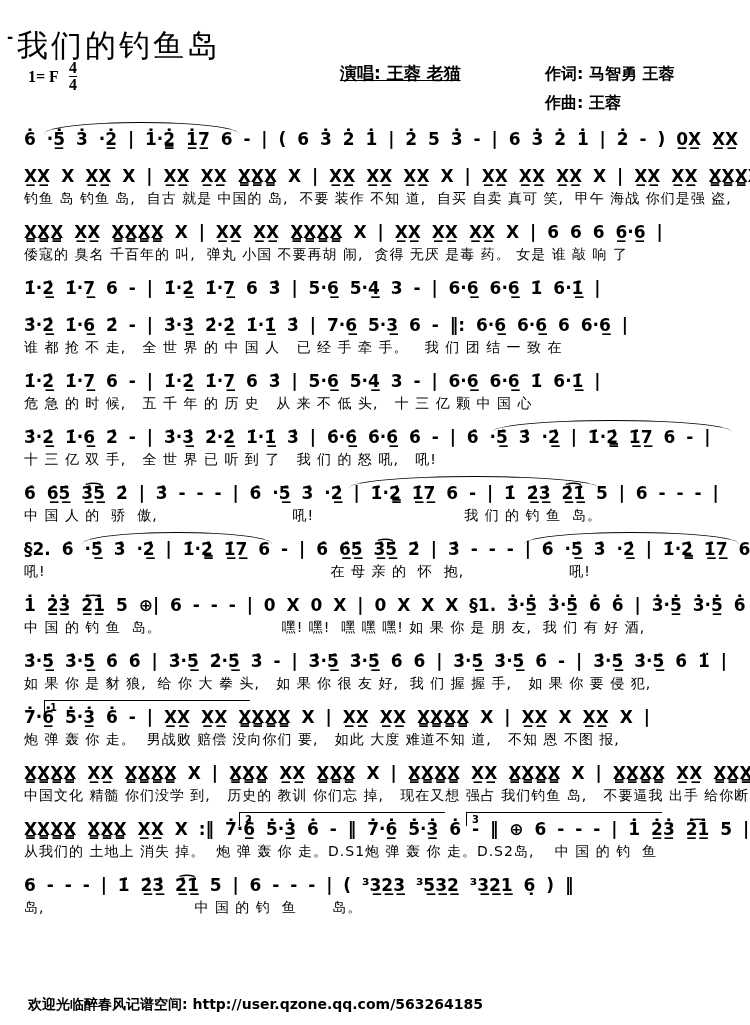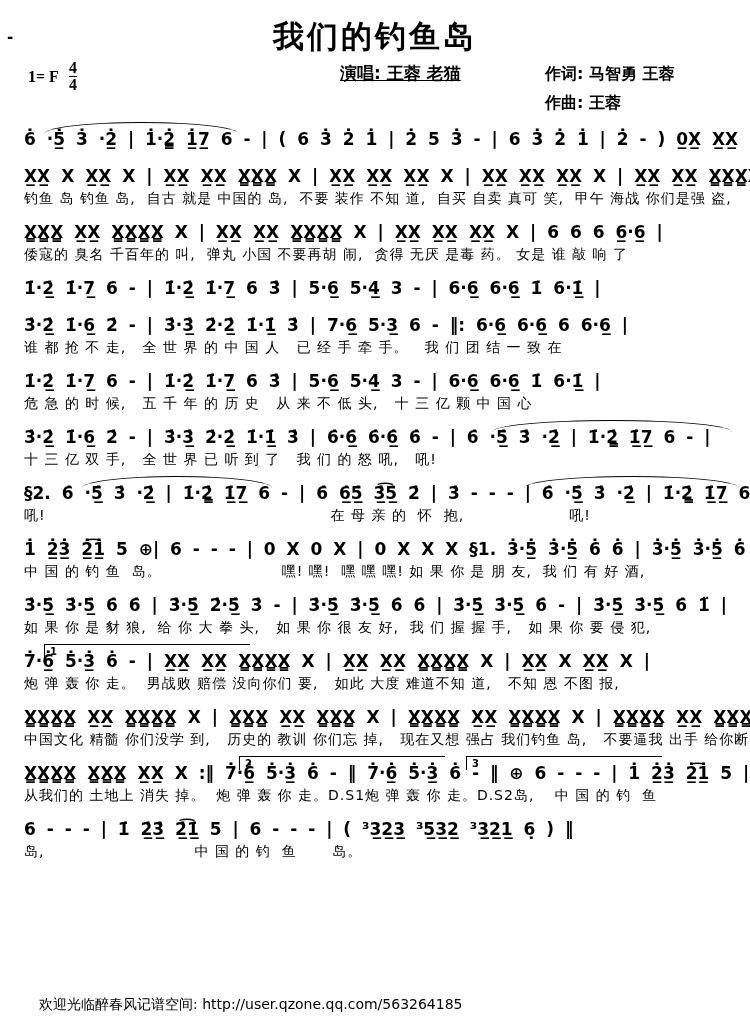--- a/index.html
+++ b/index.html
@@ -1,34 +1,34 @@
 <!DOCTYPE html>
 <html><head>
 <meta charset="utf-8">
 <style>
   html,body{margin:0;padding:0;background:#fff;}
   .sheet{position:relative;width:750px;height:1025px;background:#fff;color:#000;
          font-family:"DejaVu Sans","Liberation Sans",sans-serif;overflow:hidden;}
   .corner-dash{position:absolute;left:7px;top:28px;font-size:15px;font-weight:bold;}
-  .title{position:absolute;top:8px;left:0;right:0;margin:8px;text-align:center;
-         font-size:31px;font-weight:bold;letter-spacing:3px;}
+  .title{position:absolute;top:8px;left:0;right:0;margin:17px;text-align:left;
+         font-size:31px;font-weight:normal;letter-spacing:3px;}
   .performer{position:absolute;left:340px;top:62px;font-size:17px;font-weight:bold;text-decoration:underline;}
   .keysig{position:absolute;left:28px;top:60px;font-size:16px;font-weight:bold;display:flex;align-items:center;gap:10px;font-family:Liberation Serif, serif;}
   .ts{display:inline-flex;flex-direction:column;text-align:center;line-height:1;font-weight:bold;}
   .ts .den{border-top:1.5px solid #000;}
   .credits{position:absolute;left:545px;top:60px;font-size:16px;font-weight:bold;line-height:1.8;}
   .systems{position:absolute;left:24px;right:10px;top:126px;}
   .system{position:relative;margin-bottom:11px;}
   .notation{font-size:17px;font-weight:bold;white-space:pre;word-spacing:5px;line-height:26px;}
   .lyrics{font-size:14px;white-space:pre;line-height:19px;letter-spacing:1px;}
   .slur{position:absolute;height:11px;border-top:1.5px solid #000;
         border-radius:50% 50% 0 0 / 100% 100% 0 0;top:-4px;}
   .volta{position:absolute;top:-4px;height:13px;border-top:1.2px solid #000;border-left:1.2px solid #000;
          font-size:10px;font-weight:bold;padding-left:5px;line-height:13px;}
-  .footer{position:absolute;left:39px;top:996px;font-size:14px;font-weight:normal;}
+  .footer{position:absolute;left:28px;top:996px;font-size:14px;font-weight:bold;}
 </style>
 </head>
 <body>
 
 <div class="sheet">
   <div class="corner-dash">-</div>
   <h1 class="title">我们的钓鱼岛</h1>
 
   <div class="keysig">
     <span>1= F</span>
@@ -75,20 +75,25 @@
       <div class="notation">1̇·2̲̇ 1̇·7̲ 6 - | 1̇·2̲̇ 1̇·7̲ 6 3̇ | 5·6̲ 5·4̲ 3 - | 6·6̲ 6·6̲ 1̇ 6·1̲̇ |</div>
       <div class="lyrics">危 急 的 时 候,   五 千 年 的 历 史   从 来 不 低 头,   十 三 亿 颗 中 国 心</div>
     </div>
 
     <div class="system">
       <i class="slur" style="left:468px;width:240px;"></i>
       <div class="notation">3̇·2̲̇ 1̇·6̲ 2̇ - | 3̇·3̲̇ 2̇·2̲̇ 1̇·1̲̇ 3̇ | 6̇·6̲̇ 6̇·6̲̇ 6̇ - | 6̇ ·5̲̇ 3̇ ·2̲̇ | 1̇·2̳̇ 1̲̇7̲ 6 - |</div>
       <div class="lyrics">十 三 亿 双 手,   全 世 界 已 听 到 了   我 们 的 怒 吼,   吼!</div>
     </div>
 
+    <div class="system">
+      <i class="slur" style="left:325px;width:250px;"></i>
+      <div class="notation">6̇ 6̲̇5̲̇ 3̲̇͡5̲̇ 2̇ | 3̇ - - - | 6̇ ·5̲̇ 3̇ ·2̲̇ | 1̇·2̳̇ 1̲̇7̲ 6 - | 1̇ 2̲̇3̲̇ 2̲̇͡1̲̇ 5 | 6 - - - |</div>
+      <div class="lyrics">中 国 人 的  骄  傲,         吼!          我 们 的 钓 鱼  岛。</div>
+    </div>
 
     <div class="system">
       <i class="slur" style="left:58px;width:190px;"></i>
       <i class="slur" style="left:500px;width:215px;"></i>
       <div class="notation">§2. 6̇ ·5̲̇ 3̇ ·2̲̇ | 1̇·2̳̇ 1̲̇7̲ 6 - | 6̇ 6̲̇5̲̇ 3̲̇͡5̲̇ 2̇ | 3̇ - - - | 6̇ ·5̲̇ 3̇ ·2̲̇ | 1̇·2̳̇ 1̲̇7̲ 6 - |</div>
       <div class="lyrics">吼!                   在 母 亲 的  怀  抱,       吼!</div>
     </div>
 
     <div class="system">
       <div class="notation">1̇ 2̲̇3̲̇ 2̲̇͡1̲̇ 5 ⊕| 6 - - - | 0 X 0 X | 0 X X X §1. 3̇·5̲̇ 3̇·5̲̇ 6̇ 6̇ | 3̇·5̲̇ 3̇·5̲̇ 6̇ - |</div>

